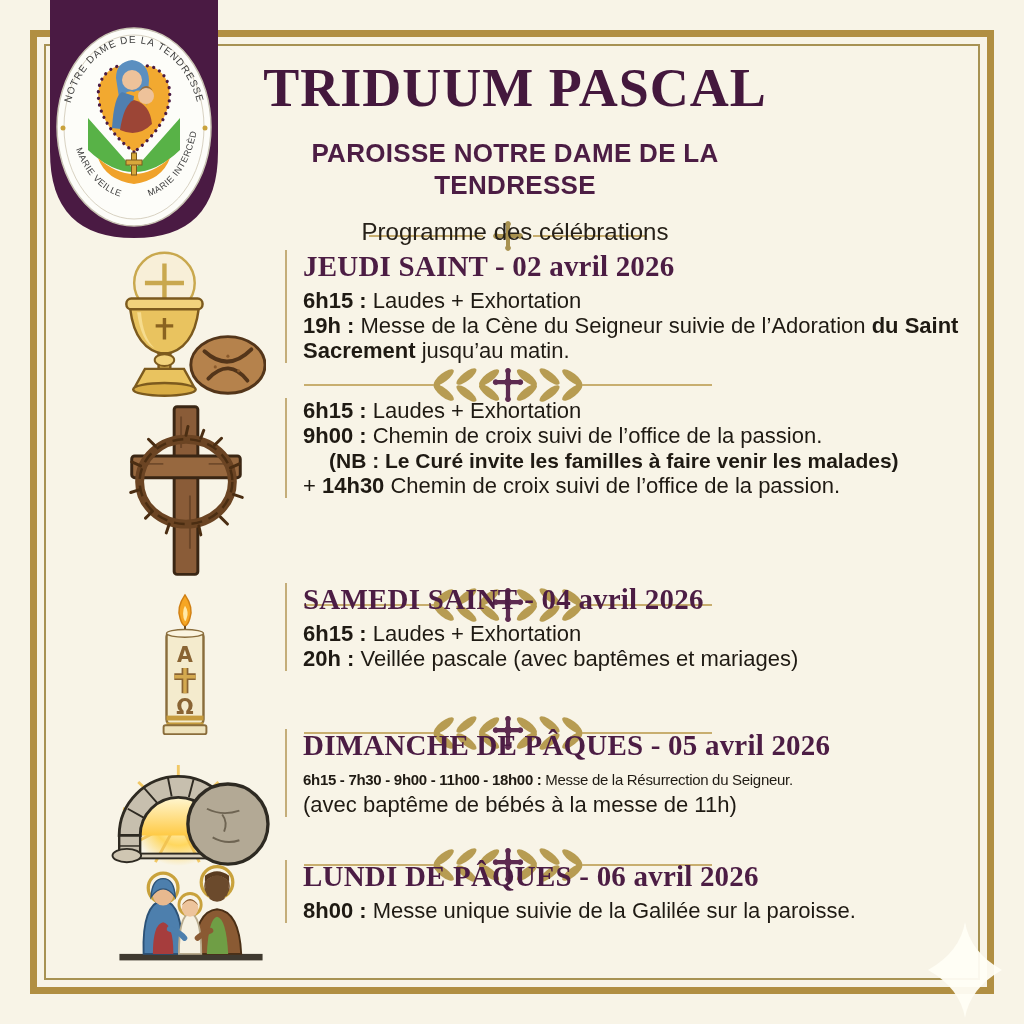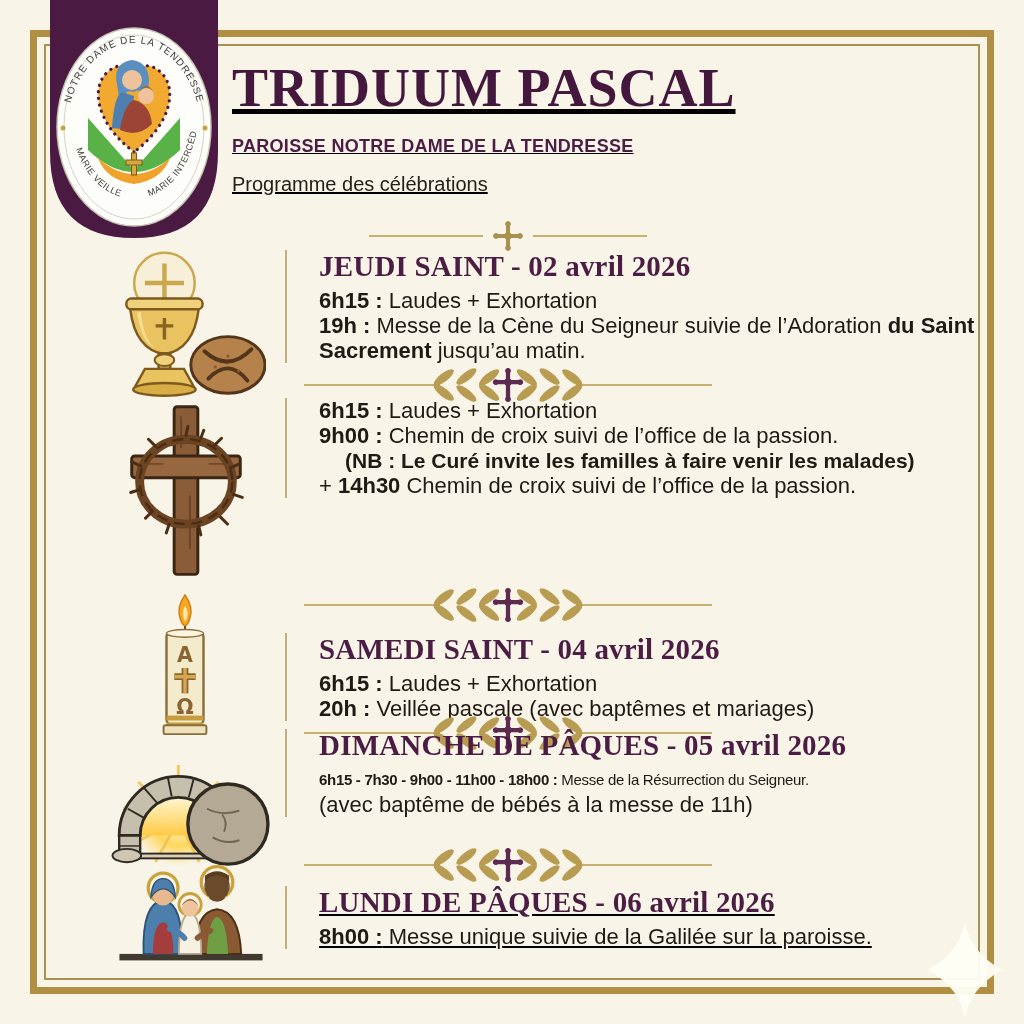--- a/index.html
+++ b/index.html
@@ -7,32 +7,32 @@
     position:relative; width:1024px; height:1024px; overflow:hidden;
     background:var(--background,#f8f4e7);
     font-family:"Liberation Sans", sans-serif;
   }
   .frame-outer { position:absolute; inset:30px; border:7px solid var(--gold-border,#b18f42); pointer-events:none; z-index:1; }
   .frame-inner { position:absolute; inset:44px; border:2px solid #a79253; pointer-events:none; z-index:1; }
 
   .banner { position:absolute; left:50px; top:0; width:168px; height:238px; z-index:3; }
   .banner svg { width:100%; height:100%; display:block; }
 
-  .header-block { position:absolute; left:232px; top:58px; width:566px; z-index:2;text-decoration:underline; }
+  .header-block { position:absolute; left:232px; top:58px; width:566px; text-align:center; z-index:2; }
   .title { font-family:"Liberation Serif", serif; font-weight:700; font-size:54px; line-height:60px;
            color:var(--accent-purple,#44183d); letter-spacing:1px; }
-  .subtitle { font-weight:700; font-size:18px; line-height:44px; color:var(--heading-purple,#4d1b45);
-              margin-top:6px; letter-spacing:0.3px; }
-  .tagline { font-size:20px; line-height:32px; color:#262018; font-weight:400; }
+  .subtitle { font-weight:700; font-size:26px; line-height:32px; color:var(--heading-purple,#4d1b45);
+              margin-top:19px; letter-spacing:0.3px; }
+  .tagline { font-size:24px; line-height:32px; color:#262018; margin-top:15px; font-weight:400; }
 
   .sections-area { position:absolute; inset:0; z-index:2; }
   svg.divider { position:absolute; display:block; }
 
   .day { position:absolute; left:285px; width:690px; border-left:2.5px solid #c4ad79;
-         padding-left:32px; box-sizing:border-box; }
+         padding-left:16px; box-sizing:border-box; }
   .day-heading { margin:0 0 5px; font-family:"Liberation Serif", serif; font-weight:700;
                  font-size:29px; line-height:33px; color:var(--heading-purple,#4c1d44); letter-spacing:0.2px; }
   .day-line { margin:0; font-size:22px; line-height:25px; color:var(--body-text,#1f1a13); }
   .day-line .b { font-weight:700; }
   .day-line.indent { padding-left:26px; font-size:21px; }
   .day-line.tight { font-size:15px; letter-spacing:-0.3px; }
 
   .icon-slot { position:absolute; }
   .icon-slot svg { width:100%; height:100%; display:block; }
 
@@ -184,21 +184,21 @@
     </g>
     <g stroke="#5d2a50" fill="#5d2a50">
       <path d="M220 3 V33 M207 15 H233" stroke-width="4.5" stroke-linecap="round" fill="none"></path>
       <circle cx="220" cy="3" r="2.6"></circle>
           <circle cx="220" cy="33" r="2.6"></circle>
       <circle cx="207" cy="15" r="2.6"></circle>
           <circle cx="233" cy="15" r="2.6"></circle>
       <circle cx="220" cy="15" r="3.6"></circle>
     </g>
   </svg>
-      <section class="day" style="top: 633px;">
+      <section class="day" style="top: 583px;">
         <h3 class="day-heading">SAMEDI SAINT - 04 avril 2026</h3>
         <p class="day-line"><span class="b">6h15 :</span><span> Laudes + Exhortation</span></p>
         <p class="day-line"><span class="b">20h :</span><span> Veillée pascale (avec baptêmes et mariages)</span></p>
       </section>
       <div class="icon-slot" style="left: 131px; top: 592px; width: 108px; height: 146px;">
         <svg viewBox="0 0 110 150">
     <path d="M55 3 Q64 16 60 27 Q58 34 55 35 Q52 34 50 27 Q46 16 55 3 Z" fill="#f6a623" stroke="#d07f12" stroke-width="1.5"></path>
     <path d="M55 14 Q59 20 57 26 Q56 30 55 30 Q53 27 53 22 Q53 17 55 14 Z" fill="#ffe9a8"></path>
     <path d="M55 35 V41" stroke="#6b4a22" stroke-width="2"></path>
     <rect x="36" y="41" width="38" height="95" rx="5" fill="#f4ebcd" stroke="#8a6d3c" stroke-width="2.5"></rect>
@@ -286,21 +286,21 @@
     </g>
     <g stroke="#5d2a50" fill="#5d2a50">
       <path d="M220 3 V33 M207 15 H233" stroke-width="4.5" stroke-linecap="round" fill="none"></path>
       <circle cx="220" cy="3" r="2.6"></circle>
           <circle cx="220" cy="33" r="2.6"></circle>
       <circle cx="207" cy="15" r="2.6"></circle>
           <circle cx="233" cy="15" r="2.6"></circle>
       <circle cx="220" cy="15" r="3.6"></circle>
     </g>
   </svg>
-      <section class="day" style="top: 886px; text-decoration: underline;">
+      <section class="day" style="top: 860px;">
         <h3 class="day-heading">LUNDI DE PÂQUES - 06 avril 2026</h3>
         <p class="day-line"><span class="b">8h00 :</span><span> Messe unique suivie de la Galilée sur la paroisse.</span></p>
       </section>
       <div class="icon-slot" style="left: 112px; top: 860px; width: 158px; height: 106px;">
         <svg viewBox="0 0 170 110">
     <rect x="8" y="99" width="154" height="7" fill="#403a30"></rect>
     <circle cx="113" cy="22" r="17" fill="none" stroke="#c9a23c" stroke-width="3.5"></circle>
     <path d="M88 99 q2 -46 25 -48 q24 2 26 48 Z" fill="#8a5a33" stroke="#4a2f16" stroke-width="2"></path>
     <path d="M102 99 q2 -38 11 -40 q10 2 12 40 Z" fill="#6f9e45"></path>
     <circle cx="113" cy="26" r="13" fill="#e8b98f" stroke="#6b4a2c" stroke-width="1.5"></circle>

